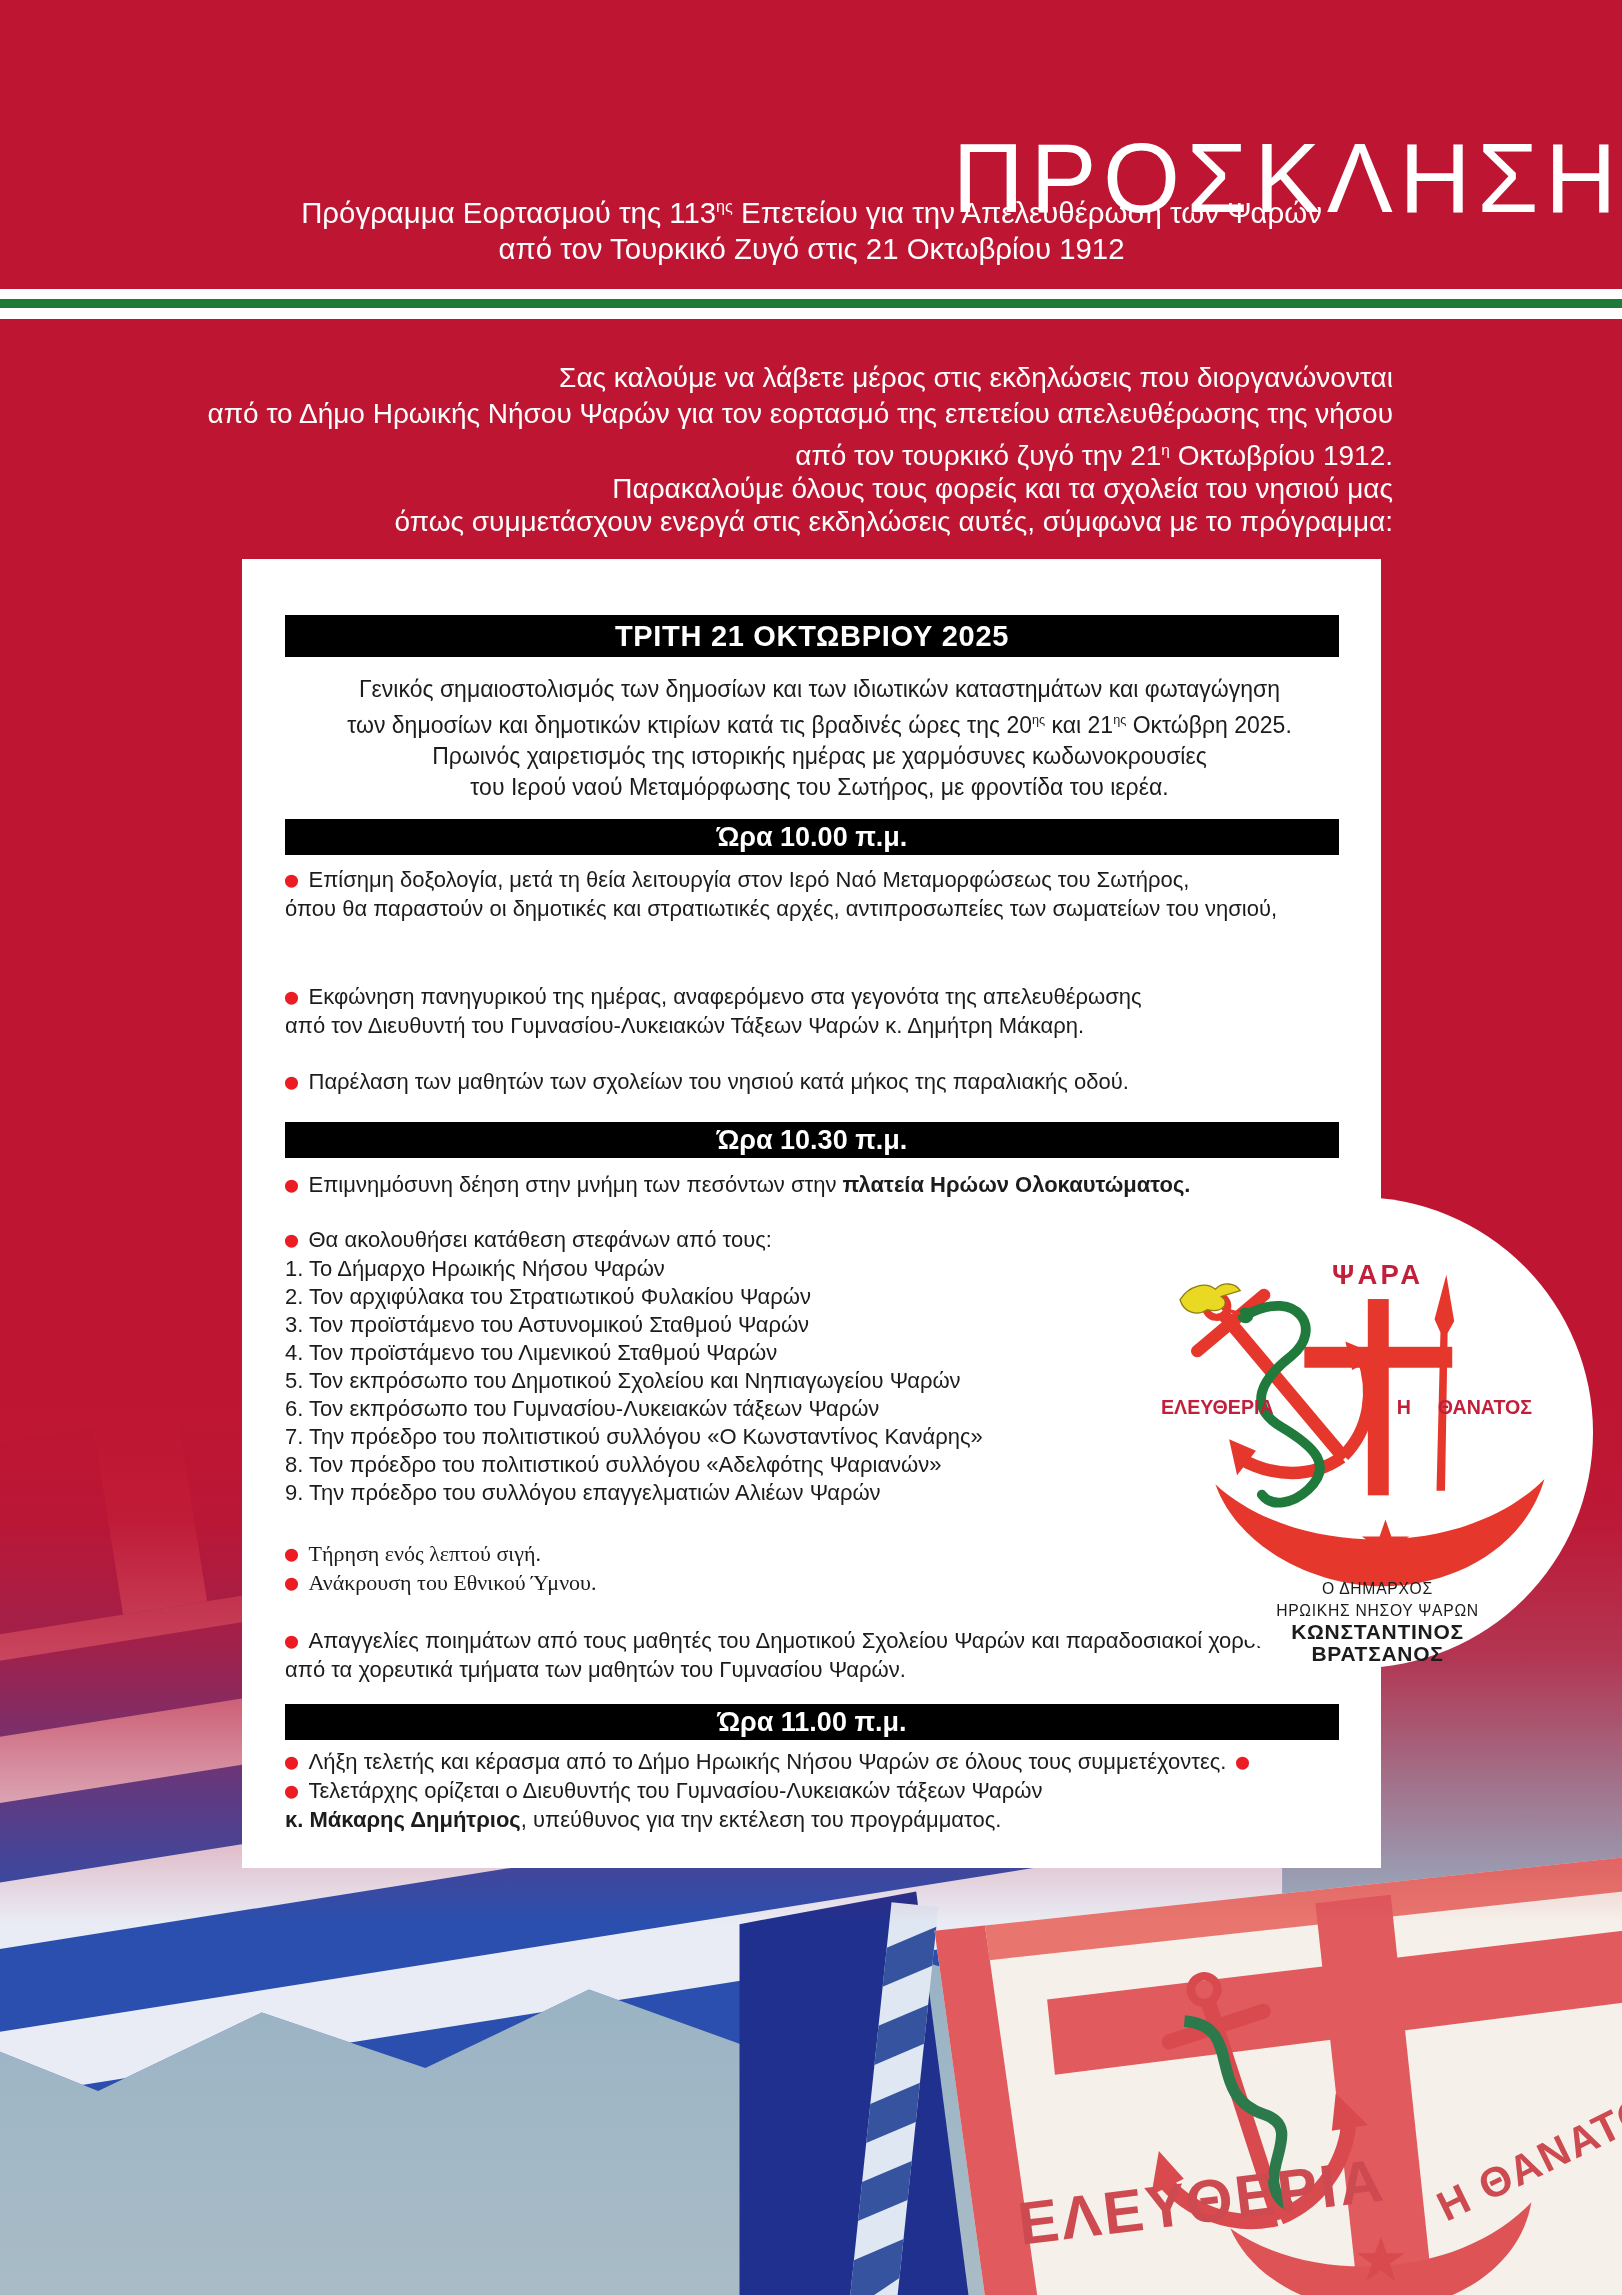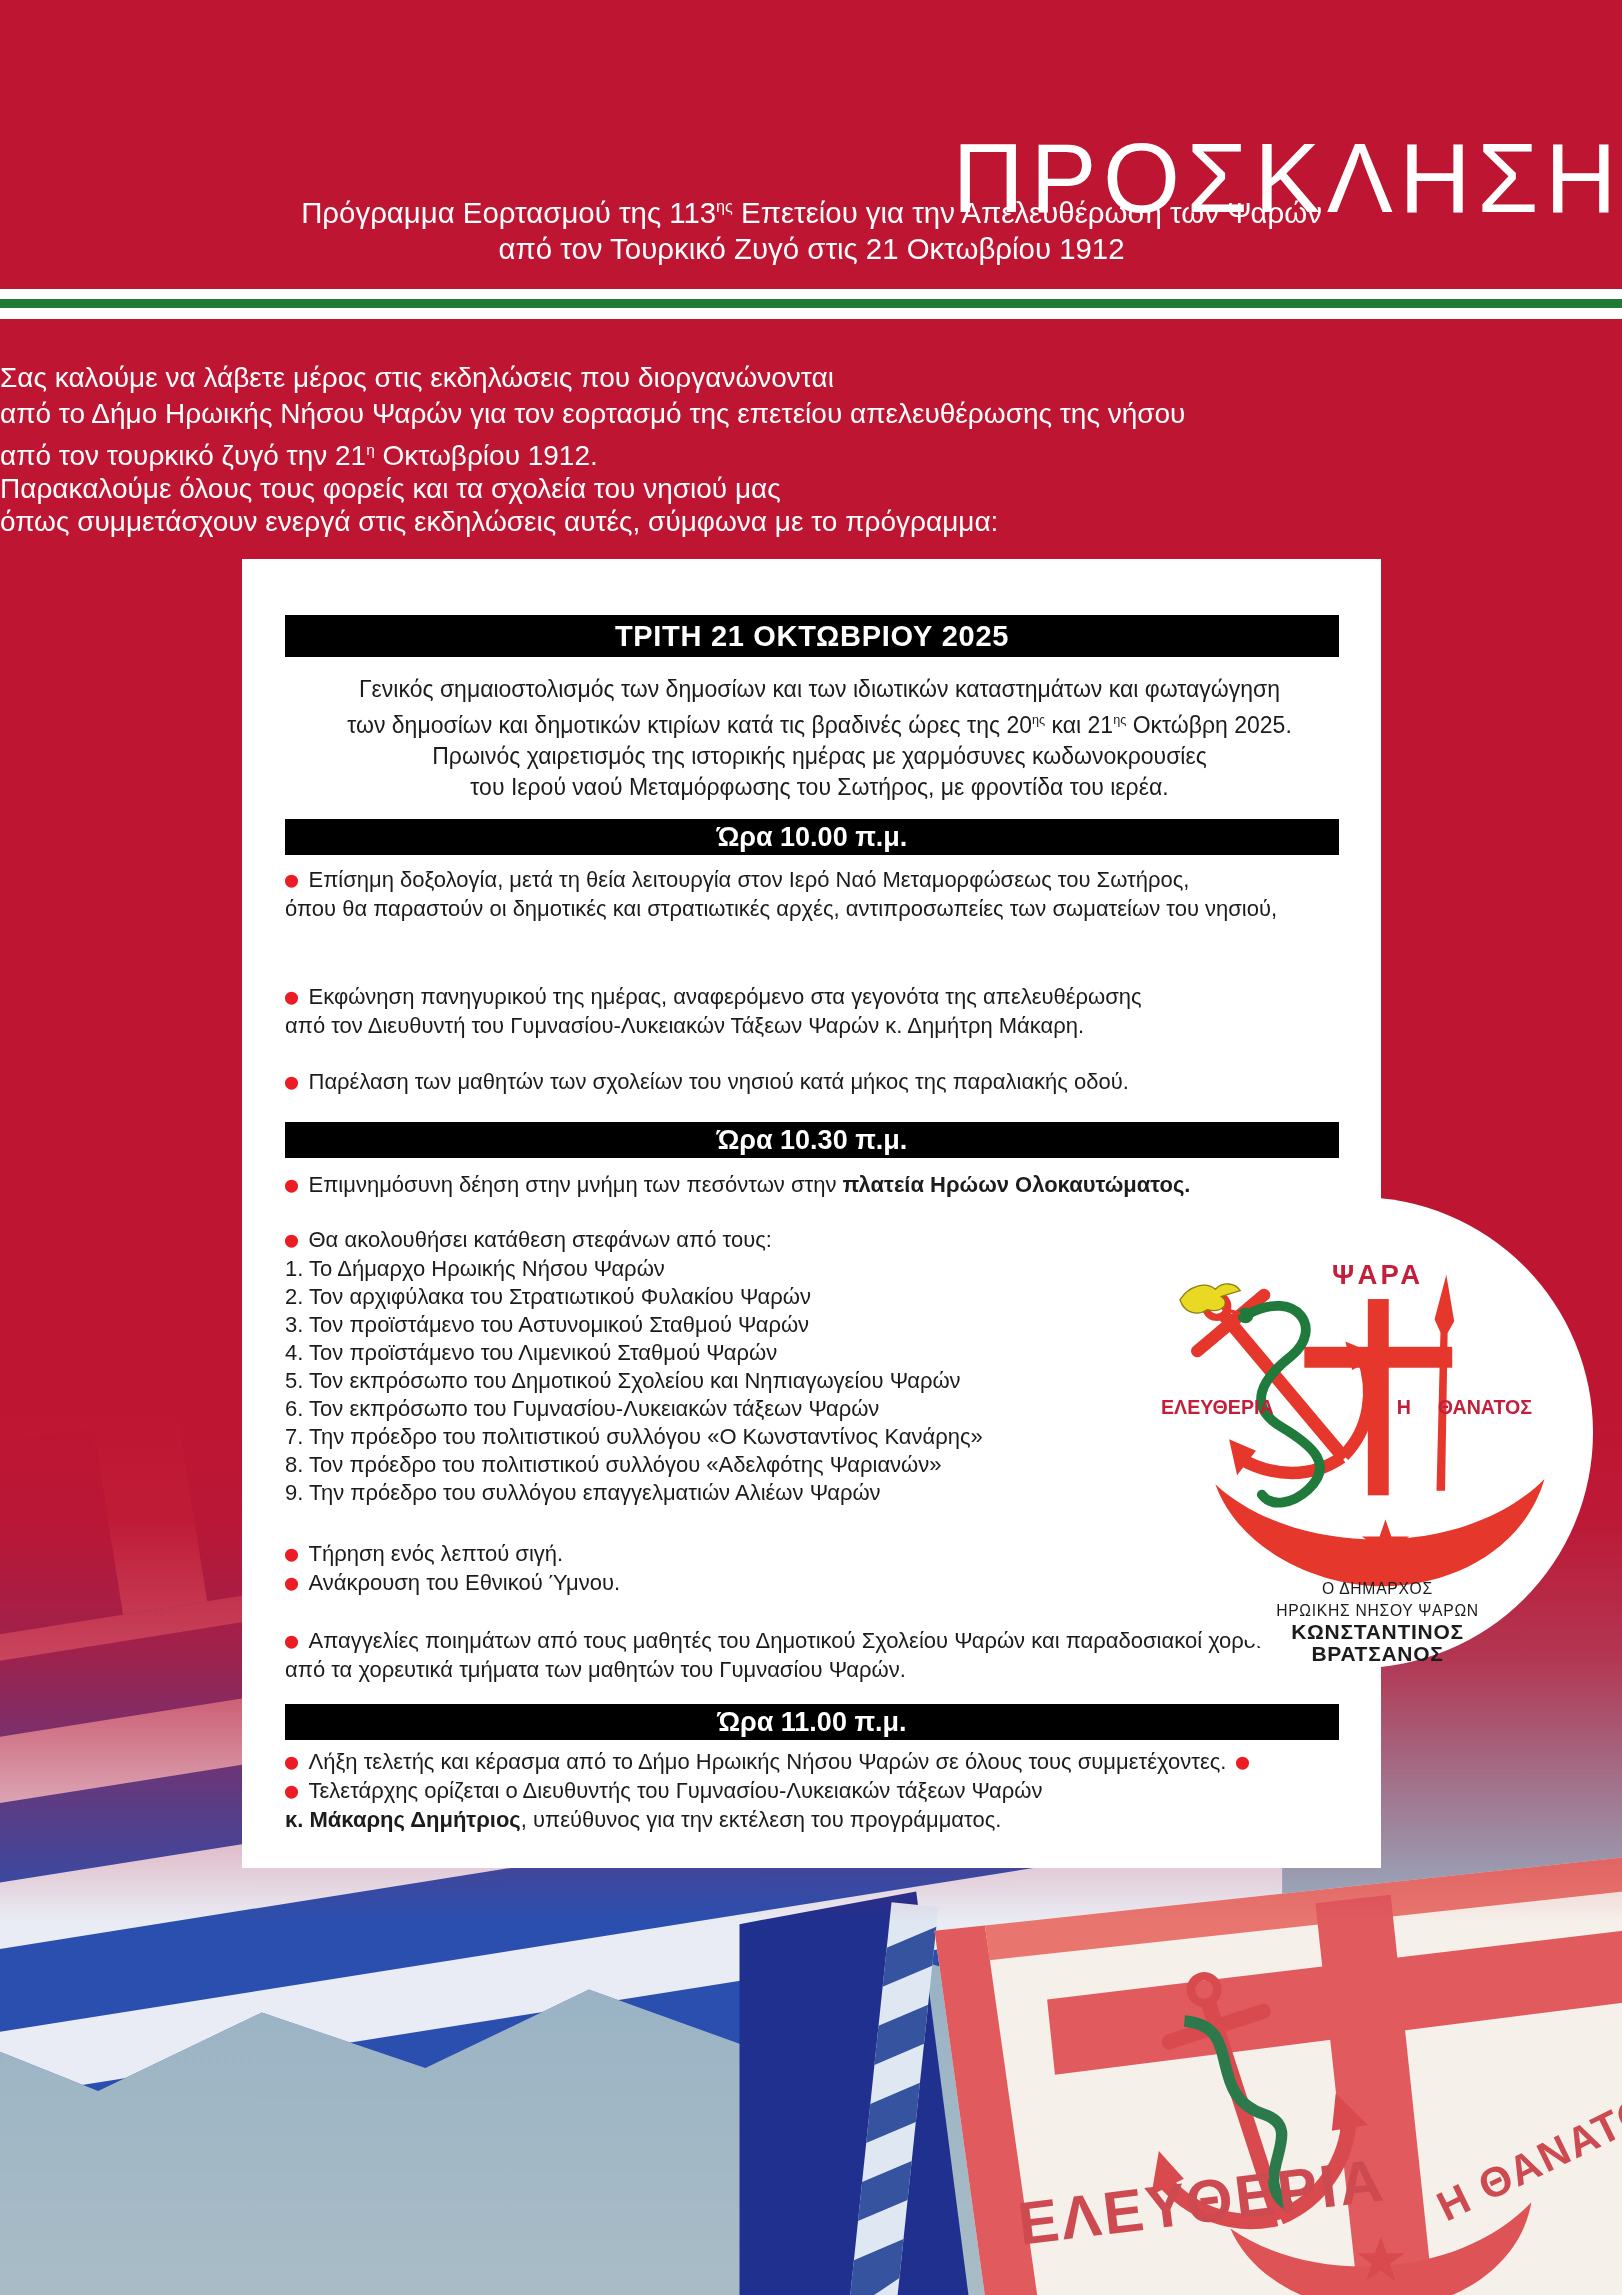--- a/index.html
+++ b/index.html
@@ -19,22 +19,22 @@
   .subtitle{
     top:188px;left:0;width:1623px;text-align:center;color:#ffffff;
     font-size:29.4px;line-height:36px;font-weight:400;
   }
   .sup{font-size:0.55em;vertical-align:super;letter-spacing:0;}
   .divider{left:0;width:1623px;}
   .div-w1{top:289px;height:10.5px;background:#ffffff;}
   .div-g {top:299px;height:9.2px;background:#1e7a34;}
   .div-w2{top:308px;height:11px;background:#ffffff;}
   .intro{
-    left:0;width:1385px;text-align:left;color:#ffffff;
-    font-size:28px;line-height:36px;
+    left:0;width:1385px;text-align:right;color:#ffffff;
+    font-size:28px;line-height:36px;padding-left:8px;
   }
   .intro1{top:360px;}
   .intro2{top:472px;line-height:33px;}
   
   .photo{top:1407px;left:0;width:1623px;height:889px;z-index:1;}
   .photo-overlay{
     top:1407px;left:0;width:1623px;height:889px;z-index:2;
     background:linear-gradient(180deg,
       #be1532 0%, rgba(190,21,50,0.97) 13%,
       rgba(190,21,50,0.78) 28%, rgba(190,21,50,0.35) 44%,
@@ -209,21 +209,21 @@
     <div>2. Τον αρχιφύλακα του Στρατιωτικού Φυλακίου Ψαρών</div>
     <div>3. Τον προϊστάμενο του Αστυνομικού Σταθμού Ψαρών</div>
     <div>4. Τον προϊστάμενο του Λιμενικού Σταθμού Ψαρών</div>
     <div>5. Τον εκπρόσωπο του Δημοτικού Σχολείου και Νηπιαγωγείου Ψαρών</div>
     <div>6. Τον εκπρόσωπο του Γυμνασίου-Λυκειακών τάξεων Ψαρών</div>
     <div>7. Την πρόεδρο του πολιτιστικού συλλόγου «Ο Κωνσταντίνος Κανάρης»</div>
     <div>8. Τον πρόεδρο του πολιτιστικού συλλόγου «Αδελφότης Ψαριανών»</div>
     <div>9. Την πρόεδρο του συλλόγου επαγγελματιών Αλιέων Ψαρών</div>
   </div>
 
-  <p class="abs bullet" style="top:980px;">
+  <p class="abs bullet" style="top:980px;font-family:Liberation Serif, serif;">
     <span class="dot"></span><span>Τήρηση ενός λεπτού σιγή.</span><br>
     <span class="dot"></span><span>Ανάκρουση του Εθνικού Ύμνου.</span>
   </p>
 
   <p class="abs bullet" style="top:1067px;">
     <span class="dot"></span><span>Απαγγελίες ποιημάτων από τους μαθητές του Δημοτικού Σχολείου Ψαρών και παραδοσιακοί χοροί</span><br>
     <span>από τα χορευτικά τμήματα των μαθητών του Γυμνασίου Ψαρών.</span>
   </p>
 
   <div class="abs redbar bar-time" style="top:1145px;">Ώρα 11.00 π.μ.</div>

